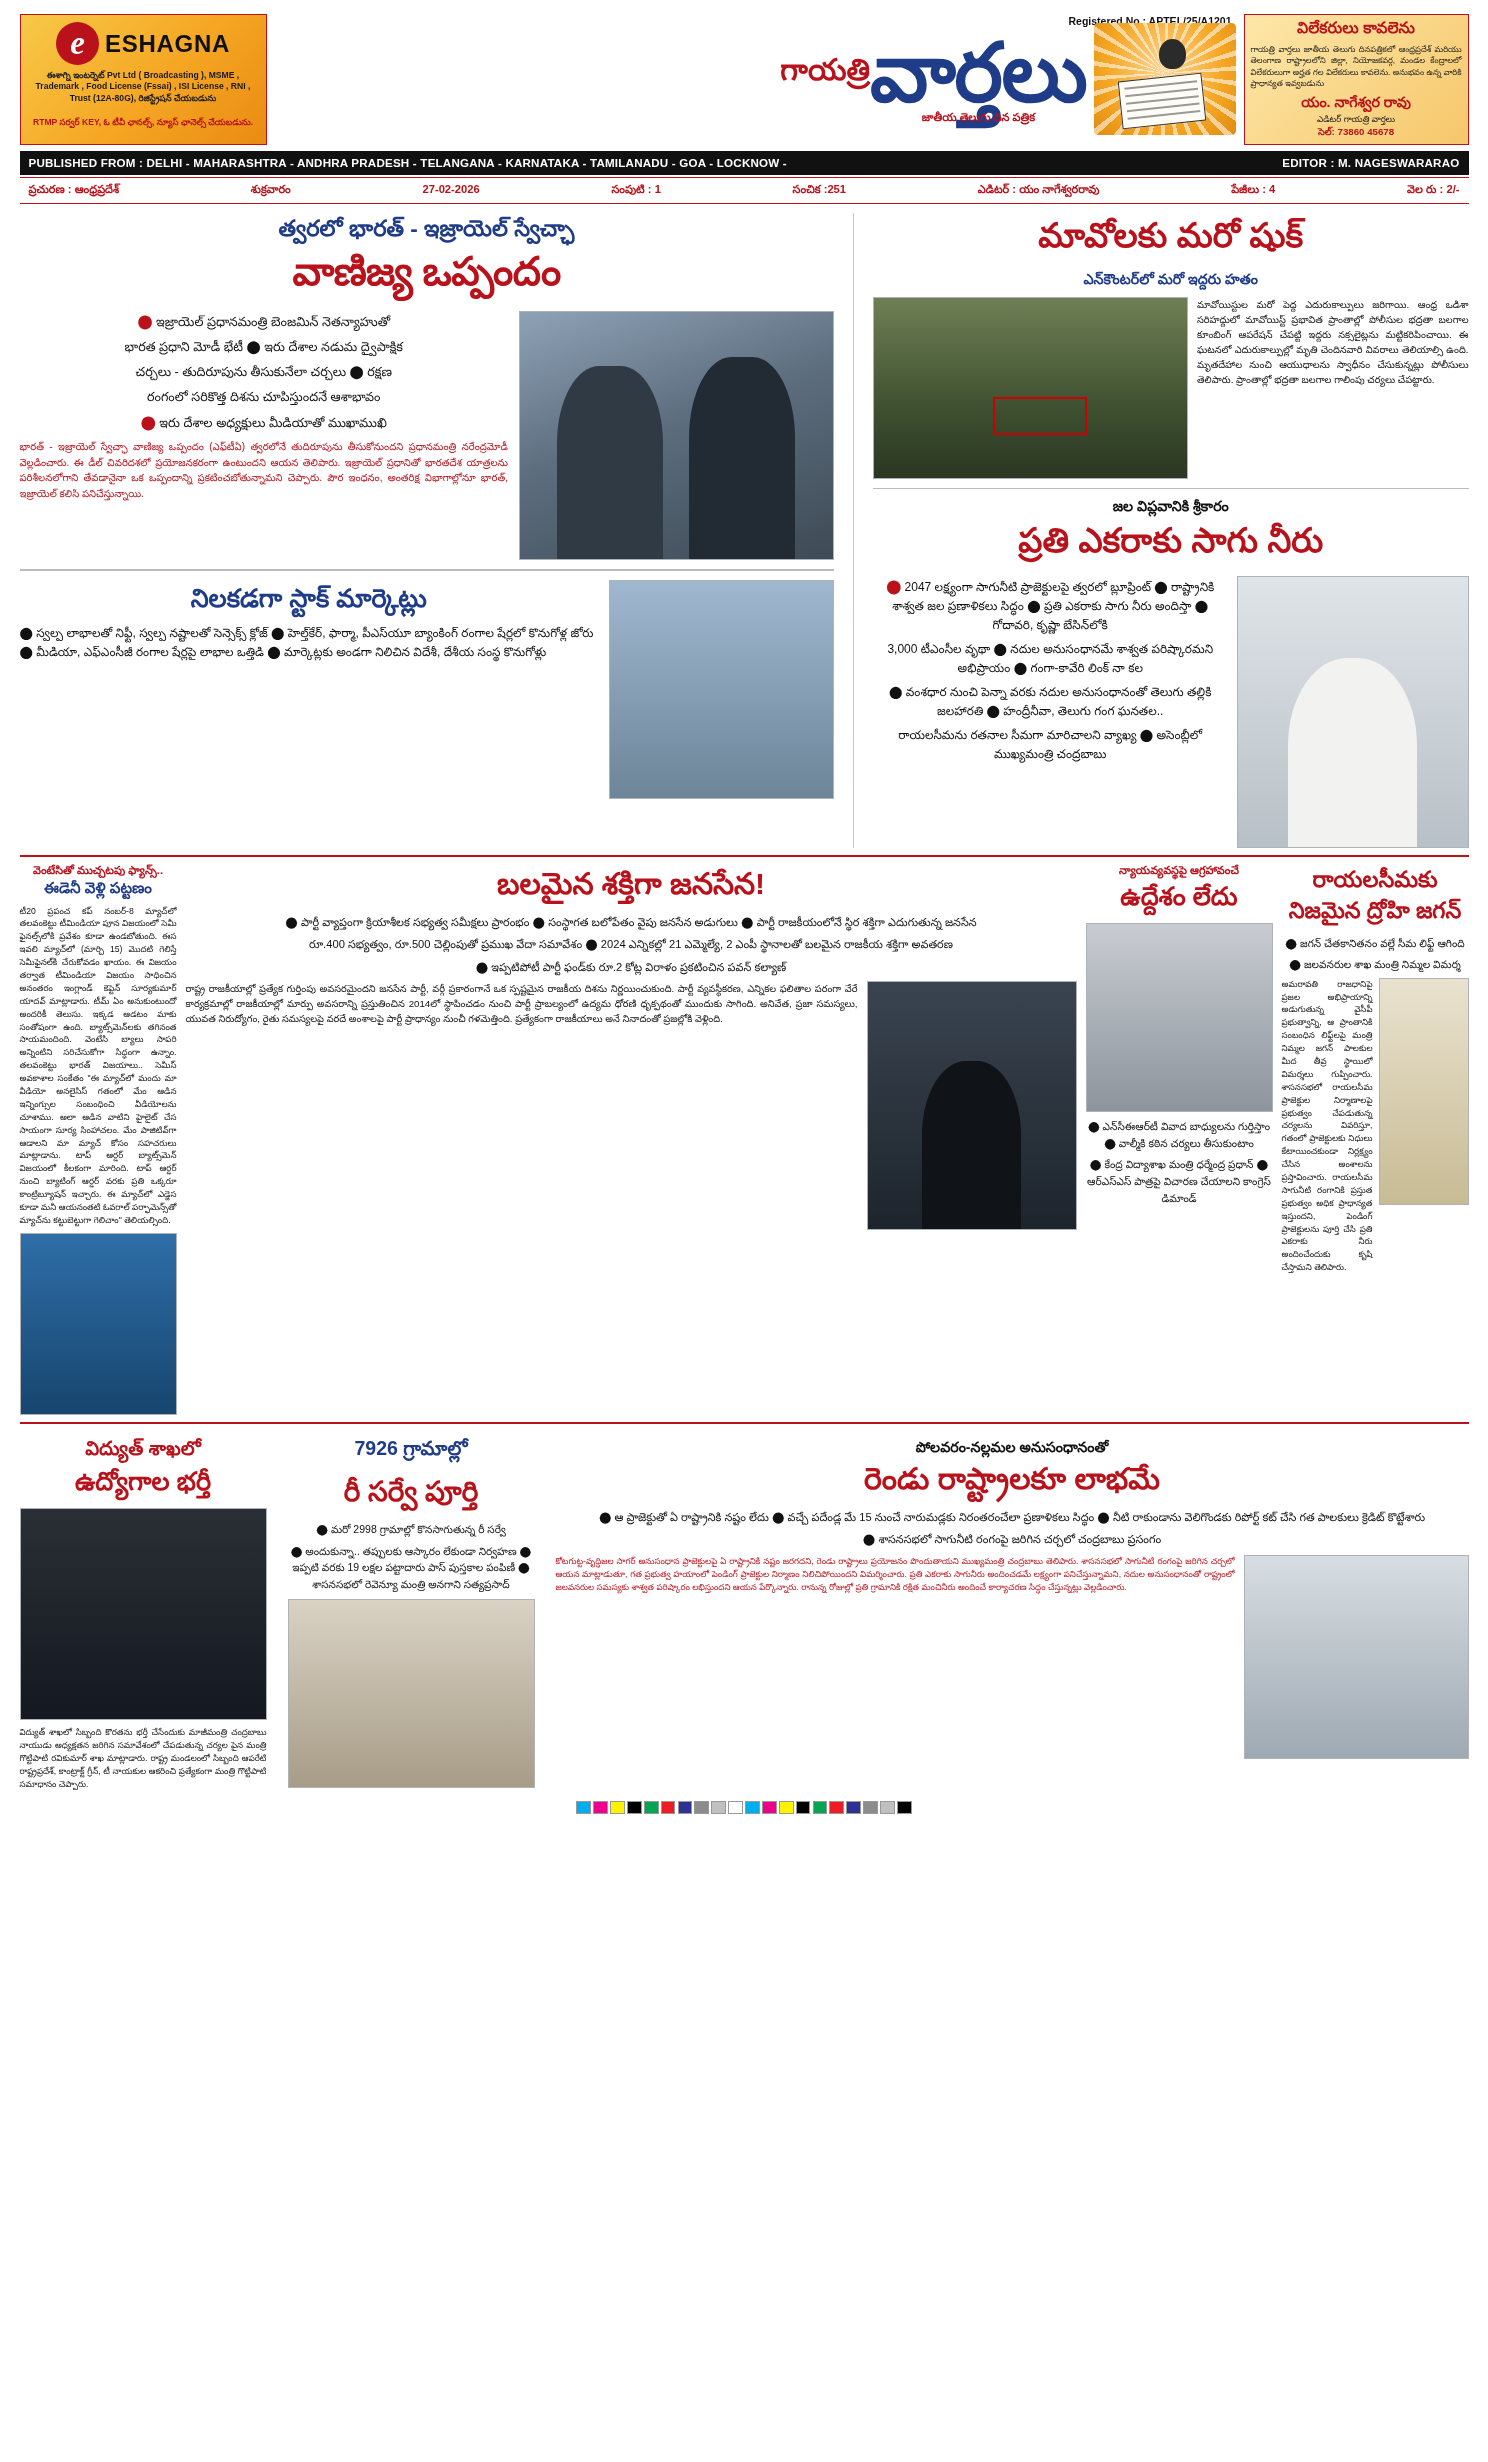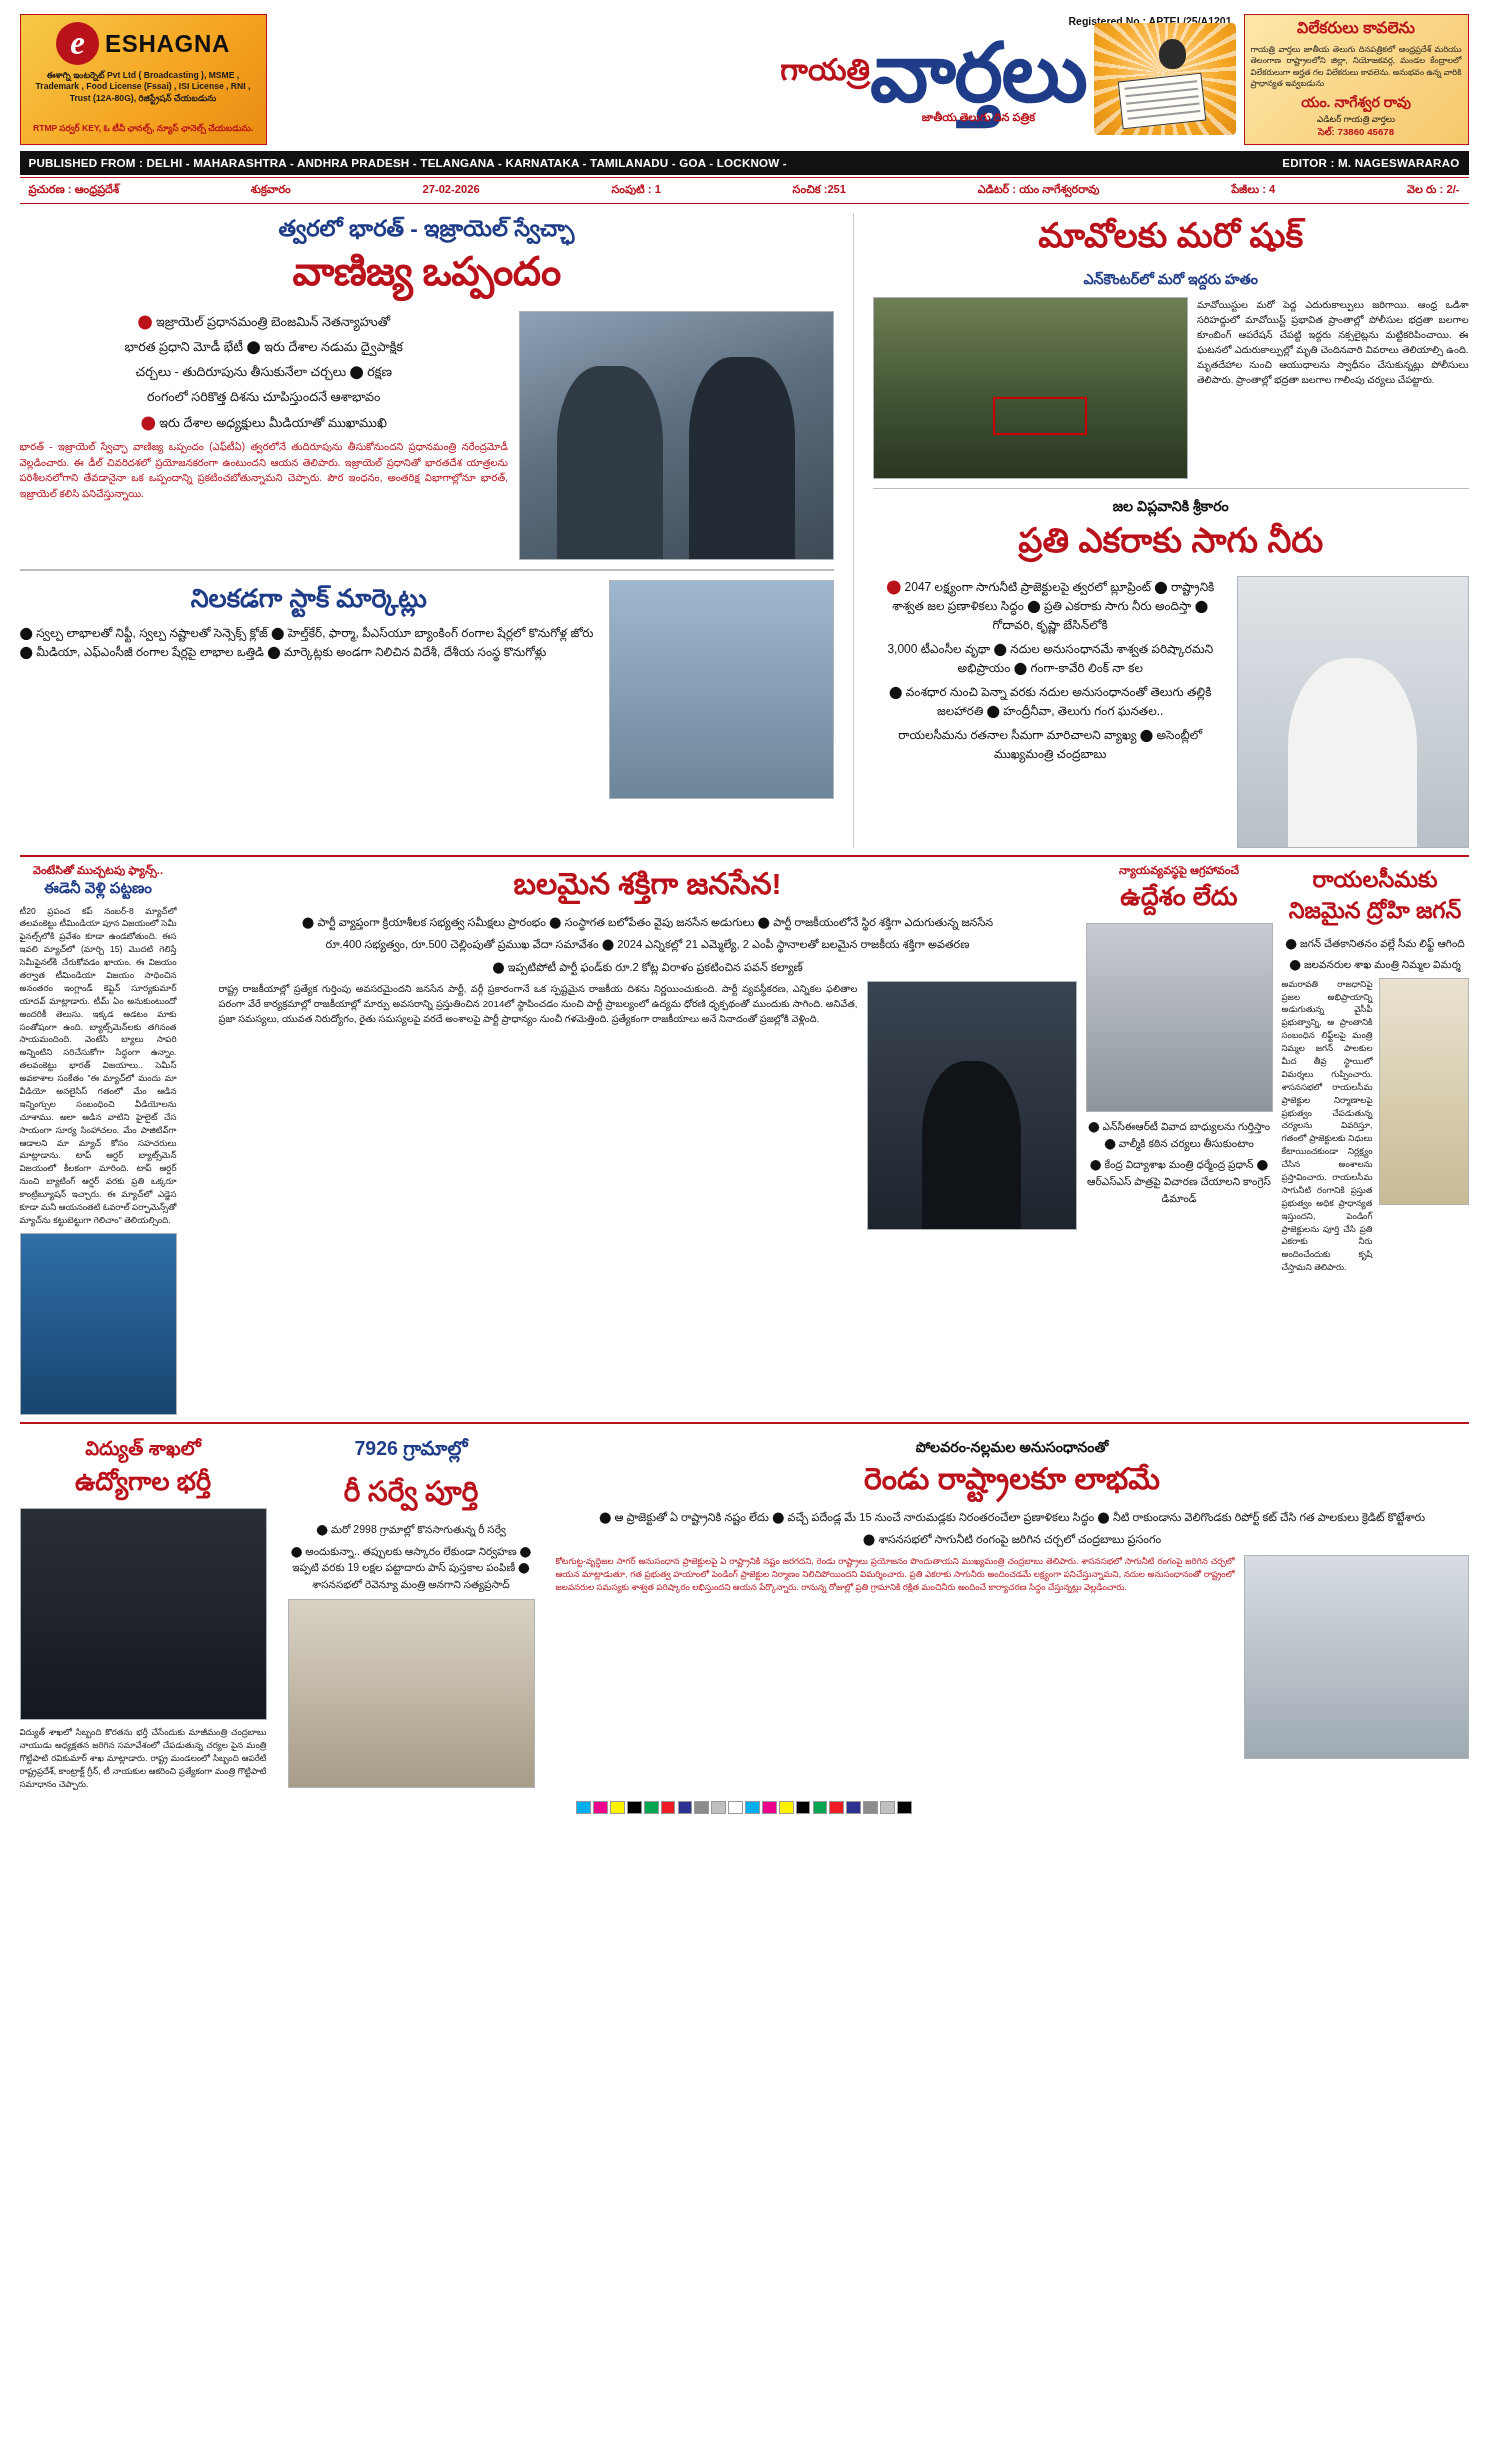--- a/index.html
+++ b/index.html
@@ -7,21 +7,21 @@
   .page{width:1488px;min-height:2462px;background:#fff;position:relative;padding:0;box-sizing:border-box;}
   .inner{padding:13.5px 19.5px 7.5px 19.5px;}
 
   
   .masthead{display:flex;align-items:stretch;gap:7.5px;}
   .logo-box{width:247px;border:1.5px solid #b9121b;background:linear-gradient(135deg,#f7c948,#f5a623 55%,#e98b12);padding:4.5px 6px;box-sizing:border-box;display:flex;flex-direction:column;align-items:center;justify-content:flex-start;}
   .logo-top{display:flex;align-items:center;gap:6px;margin-top:3px;}
   .logo-e{width:43px;height:43px;border-radius:50%;background:#b9121b;color:#fff;font-size:33px;line-height:43px;text-align:center;font-family:"Liberation Serif",serif;font-style:italic;font-weight:bold;}
   .logo-word{font-size:24px;font-weight:bold;color:#111;letter-spacing:0.7px;}
   .logo-sub{margin-top:4.5px;font-size:8.6px;line-height:1.35;color:#1a1a1a;text-align:center;font-weight:600;}
-  .logo-red{color:#b9121b;font-weight:bold;font-size:8.6px;line-height:1.35;text-align:center;margin-top:19px;}
+  .logo-red{color:#b9121b;font-weight:bold;font-size:8.6px;line-height:1.35;text-align:center;margin-top:13px;}
 
   .mast-center{flex:1;position:relative;display:flex;flex-direction:column;align-items:center;justify-content:center;}
   .reg-no{position:absolute;top:1.5px;right:4.5px;font-size:10.5px;color:#111;font-weight:600;}
   .title-wrap{display:flex;align-items:center;justify-content:flex-end;gap:7.5px;width:100%;}
   .gayatri{font-family:"Liberation Serif",serif;font-size:30px;color:#b9121b;font-weight:bold;align-self:flex-start;margin-top:19.5px;}
   .vaartalu{font-family:"Liberation Serif",serif;font-size:82px;line-height:1;color:#1f3c88;font-weight:bold;letter-spacing:-1.5px;}
   .tagline{font-size:11.2px;color:#b9121b;font-weight:bold;margin-top:-4.5px;margin-right:-90px;align-self:center;}
   .lady-art{width:142px;height:112px;background:radial-gradient(circle at 50% 40%,#ffd89b,#f5a623 60%,#e08b10);border-radius:4.5px;position:relative;overflow:hidden;flex:0 0 auto;}
   .lady-art .rays{position:absolute;inset:0;background:repeating-conic-gradient(from 0deg at 50% 45%, rgba(255,255,255,.55) 0deg 4deg, rgba(255,255,255,0) 4deg 12deg);}
   .lady-art .head{position:absolute;left:46%;top:14%;width:27px;height:30px;background:#2b2b2b;border-radius:50% 50% 45% 45%;}
@@ -75,21 +75,21 @@
   .hl-red{font-size:30px;color:#b9121b;font-weight:bold;text-align:center;margin:3px 0 6px;}
   .hl-red-lg{font-size:34px;color:#b9121b;font-weight:bold;text-align:center;margin:3px 0 7.5px;}
   .hl-small-blue{font-size:19.5px;color:#1f3c88;font-weight:bold;text-align:center;margin:3px 0;}
   .kicker{font-size:14.2px;color:#111;text-align:center;font-weight:bold;margin-top:4.5px;}
 
   .rule{height:1.5px;background:#bbb;margin:9px 0;}
   .rule-red{height:1.5px;background:#b9121b;margin:7.5px 0;}
 
   .three{display:flex;gap:9px;margin-top:7.5px;}
   .c1{width:157px;}
-  .c2{flex:1;margin-left:33px;}
+  .c2{flex:1;}
   .c3{width:187px;}
 
   .small-red-head{font-size:11.2px;color:#b9121b;font-weight:bold;text-align:center;}
   .small-blue-head{font-size:15px;color:#1f3c88;font-weight:bold;text-align:center;}
   .tiny{font-size:8.6px;line-height:1.5;text-align:justify;}
 
   .bottom-row{display:flex;gap:21px;margin-top:10.5px;}
   .b1{width:247px;}
   .b2{width:247px;}
   .b3{flex:1;}

